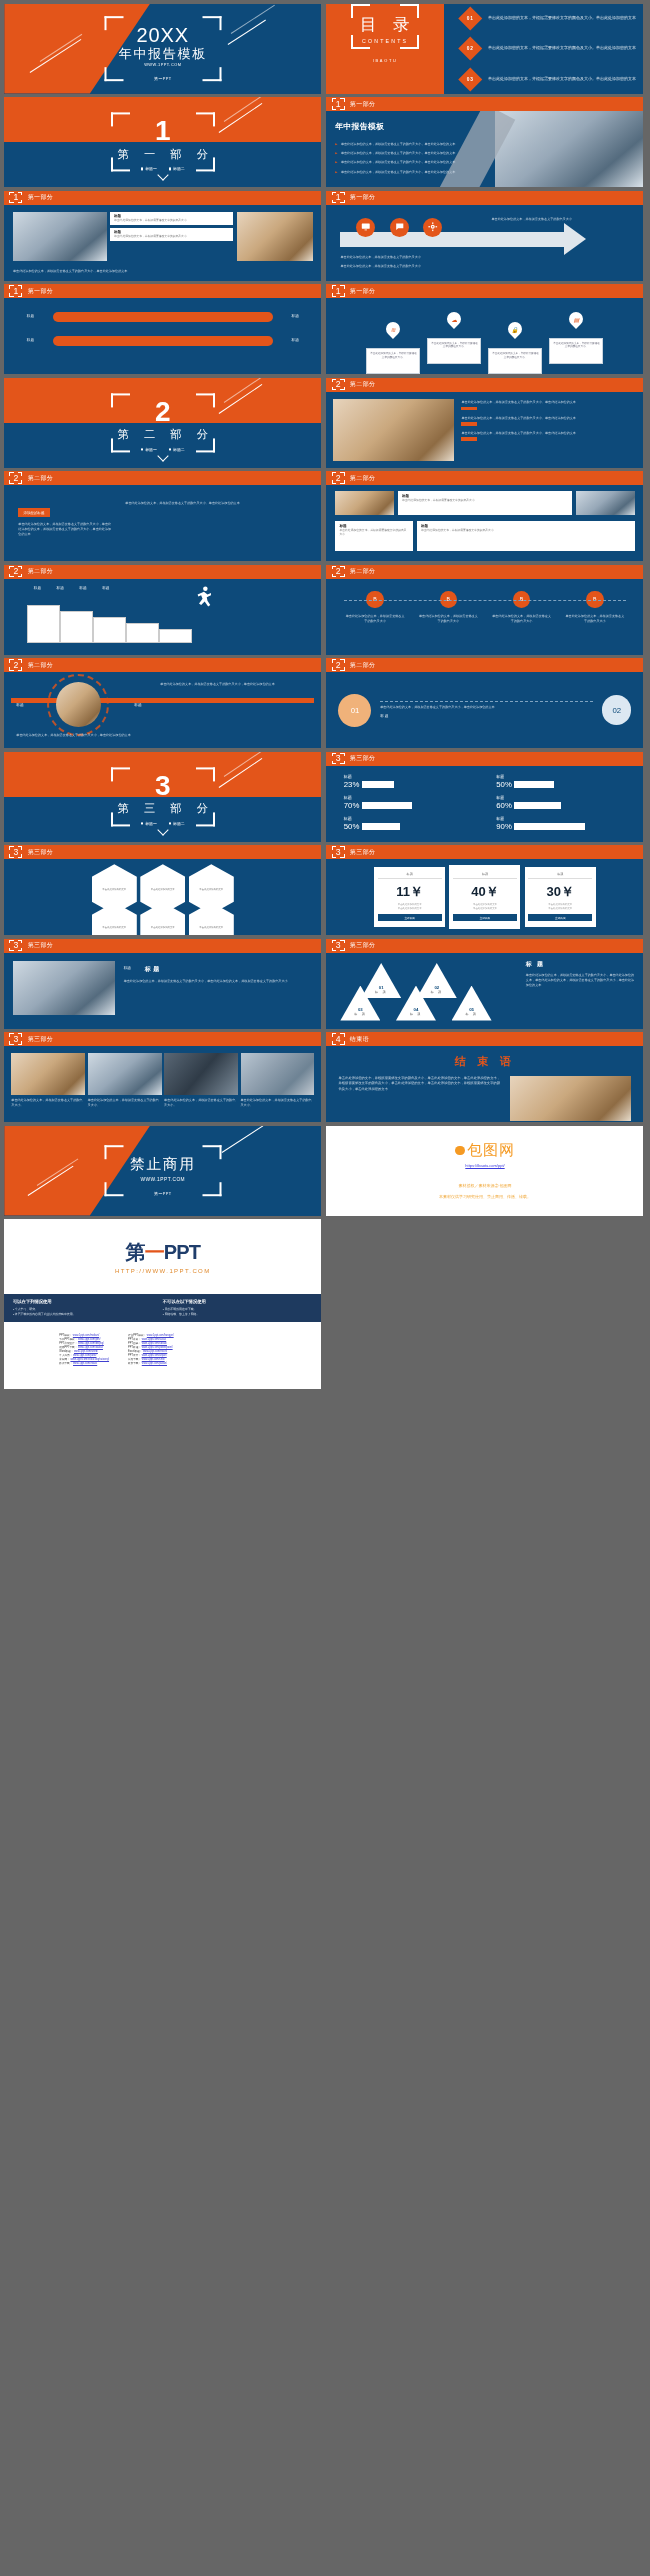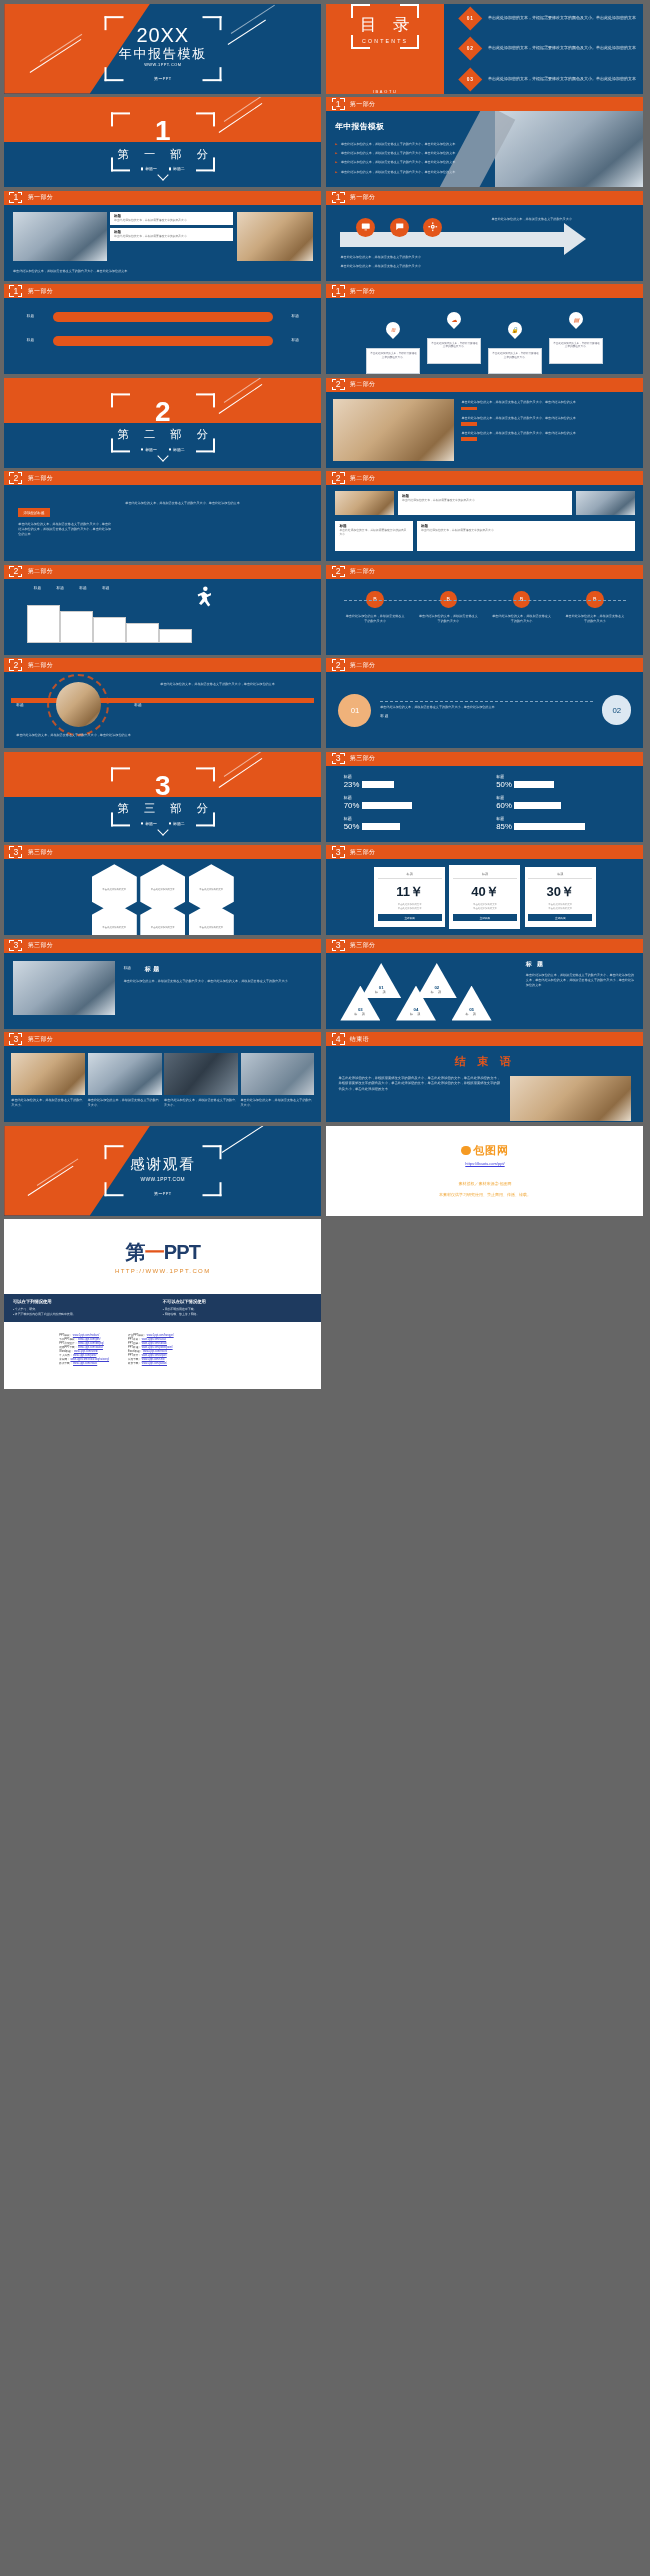--- a/index.html
+++ b/index.html
@@ -33,21 +33,21 @@
   .bracket-bl{border-left:2.2px solid #fff;border-bottom:2.2px solid #fff;left:0;bottom:0;}
   .bracket-br{border-right:2.2px solid #fff;border-bottom:2.2px solid #fff;right:0;bottom:0;}
   .tyear{font-size:20px;color:#fff;letter-spacing:0.9px;line-height:1.05;padding-top:9.5px;}
   .tsub{font-size:13px;color:#fff;letter-spacing:1.7px;line-height:1.2;}
   .turl{font-size:3.9px;color:#fff;letter-spacing:0.5px;margin-top:0.9px;}
   .tbrand{font-size:3.9px;color:#fff;letter-spacing:0.4px;margin-top:8.7px;}
   .dline{position:absolute;height:1.3px;background:#fff;transform-origin:left center;}
 
   
   .toc-left{position:absolute;left:0;top:0;width:37%;height:100%;background:#e3551a;
-    display:flex;flex-direction:column;align-items:center;justify-content:space-between;}
+    display:flex;flex-direction:column;align-items:center;justify-content:flex-start;}
   .toc-bx{position:relative;width:68px;height:45px;}
   .toc-cn{font-size:16.5px;color:#fff;letter-spacing:6px;text-align:center;padding-top:10.4px;padding-left:5.2px;}
   .toc-en{font-size:5.2px;color:#fff;letter-spacing:2.2px;text-align:center;margin-top:1.7px;}
   .toc-b{font-size:3.9px;color:#fff;letter-spacing:1.7px;margin-top:9.5px;}
   .toc-right{position:absolute;left:40%;top:0;right:0;height:100%;
     display:flex;flex-direction:column;justify-content:center;gap:14px;padding-left:8.7px;}
   .toc-row{display:flex;align-items:center;gap:9.5px;}
   .dia{width:16.5px;height:16.5px;background:#e3551a;transform:rotate(45deg);
     display:flex;align-items:center;justify-content:center;flex:0 0 auto;}
   .dia span{transform:rotate(-45deg);font-size:4.8px;color:#fff;font-weight:bold;letter-spacing:0.9px;}
@@ -134,21 +134,21 @@
   .tri{width:40px;height:35px;background:#fff;clip-path:polygon(50% 0,100% 100%,0 100%);
     display:flex;flex-direction:column;align-items:center;justify-content:flex-end;padding-bottom:4.3px;}
   .tri b{font-size:4.3px;color:#0d4a7a;}
   .tri span{font-size:3.1px;color:#555;letter-spacing:1.7px;}
 
   
   .thx{font-size:14.7px;color:#fff;letter-spacing:1.7px;}
 
   
   .wslide{background:#fff;}
-  .bt-logo{font-size:11px;color:#f59a23;font-weight:bold;letter-spacing:0.9px;}
+  .bt-logo{font-size:15px;color:#f59a23;font-weight:normal;letter-spacing:0.9px;}
   .bt-url{font-size:4px;color:#3b3bdd;text-decoration:underline;}
   .bt-note{font-size:4px;color:#f0a83a;line-height:1.8;text-align:center;}
 
   .ppt-logo{font-size:20px;font-weight:bold;color:#1f3d6b;letter-spacing:-0.9px;}
   .ppt-logo em{color:#e3551a;font-style:normal;}
   .ppt-url{font-size:6px;color:#e08a2e;letter-spacing:1.4px;margin-top:2.6px;}
   .use-band{background:#1e3a5f;padding:5.2px 8.7px;display:flex;}
   .use-h{font-size:4.3px;color:#fff;font-weight:bold;margin-bottom:2.6px;}
   .use-i{font-size:2.9px;color:#d8e2ec;line-height:1.7;}
   .lnk-col{font-size:2.6px;line-height:1.55;}
@@ -741,21 +741,21 @@
             <div class="barline">
                   <span class="barpct">60%</span>
                   <span class="bartrack">
                     <i class="barfill" style="width:42%"></i>
                   </span>
                 </div>
           </div>
           <div class="barrow">
             <div class="barlbl">标题</div>
             <div class="barline">
-                  <span class="barpct">85%</span>
+                  <span class="barpct">90%</span>
                   <span class="bartrack">
                     <i class="barfill" style="width:12%"></i>
                   </span>
                 </div>
           </div>
         </div>
       </div>
     </div>
   </div>
 
@@ -964,21 +964,21 @@
   <div class="slide half title-slide">
     <div class="orange-wedge"></div>
     <div class="dline" style="left:24px;top:69px;width:54px;transform:rotate(-33deg);"></div>
     <div class="dline" style="left:33px;top:59px;width:49px;transform:rotate(-33deg);height:0.9px;opacity:.55;"></div>
     <div class="dline" style="left:218px;top:26px;width:49px;transform:rotate(-33deg);"></div>
     <div class="tbox">
       <span class="bracket-tl"></span>
       <span class="bracket-tr"></span>
       <span class="bracket-bl"></span>
       <span class="bracket-br"></span>
-      <div class="thx" style="padding-top:10.4px">感谢观看</div>
+      <div class="thx" style="padding-top:10.4px">禁止商用</div>
       <div class="turl" style="font-size:4.8px;margin-top:3.5px">WWW.1PPT.COM</div>
       <div class="tbrand">第一PPT</div>
     </div>
   </div>
 
   <div class="slide half wslide">
     <div style="display:flex;flex-direction:column;align-items:center;justify-content:center;height:100%;gap:3.5px">
       <div style="display:flex;align-items:center;gap:2.6px">
         <span style="width:9.5px;height:9.5px;border-radius:50%;background:#f59a23;display:inline-block"></span>
         <span class="bt-logo">包图网</span>

